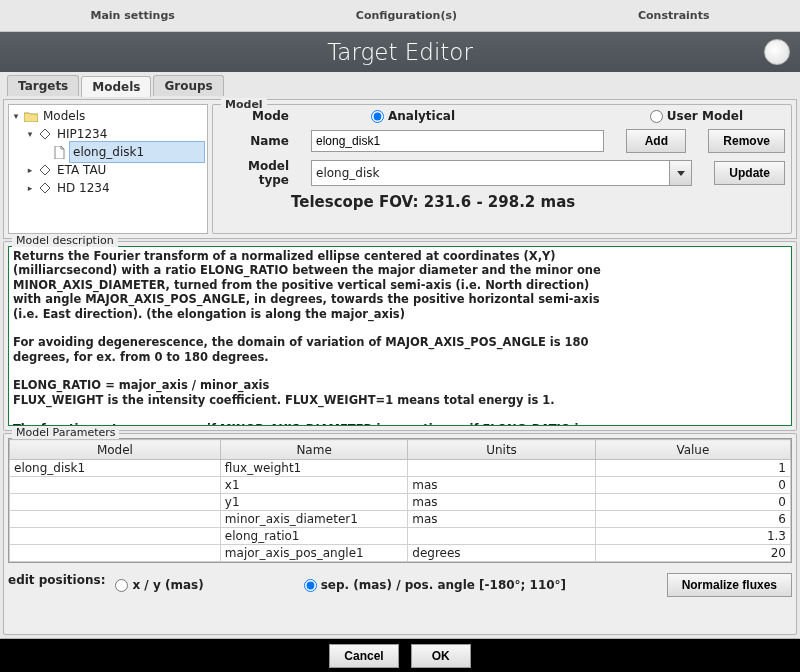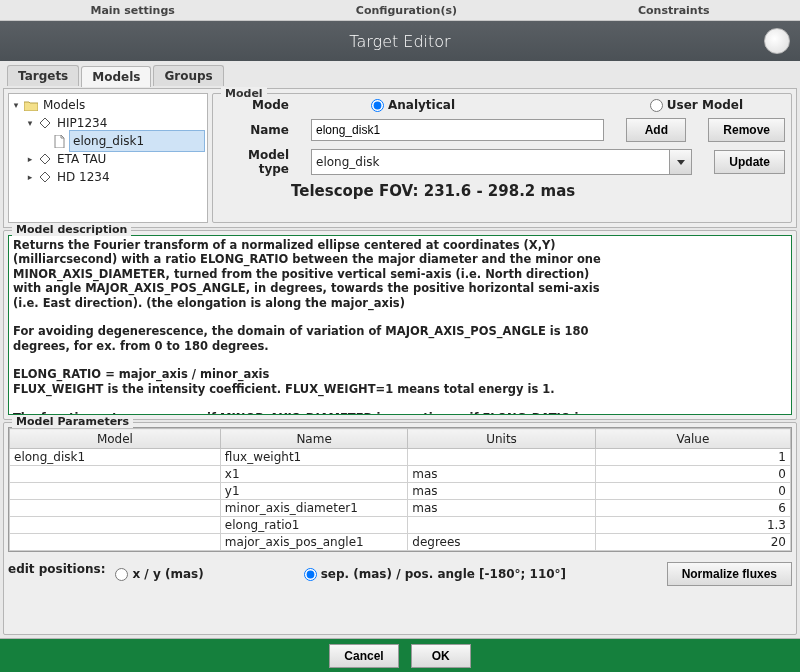--- a/index.html
+++ b/index.html
@@ -1,32 +1,32 @@
 <!DOCTYPE html>
 <html><head>
 <meta charset="utf-8">
 <style>
   * { box-sizing: border-box; }
   html, body { margin: 0; padding: 0; font-family: "DejaVu Sans", Arial, sans-serif; font-size: 12px; background: #e8e8e8; color: #222; }
   .app { width: 800px; height: 672px; display: flex; flex-direction: column; background: #e8e8e8; }
 
   
-  .crumbs { height: 21px; display: flex; justify-content: space-around; align-items: center; border-bottom: 1px solid #c8c8c8; font-weight: bold; color: #444; font-size: 11px; }
+  .crumbs { height: 32px; display: flex; justify-content: space-around; align-items: center; border-bottom: 1px solid #c8c8c8; font-weight: bold; color: #444; font-size: 11px; }
   .crumbs span { padding: 0 12px; }
 
   
   .titlebar { height: 40px; background: linear-gradient(to bottom, #5a5f64, #4b5156); display: flex; align-items: center; justify-content: center; position: relative; }
-  .titlebar .title { color: #fff; font-size: 16px; font-weight: 300; }
+  .titlebar .title { color: #fff; font-size: 23px; font-weight: 300; }
   .titlebar .orb { position: absolute; right: 10px; top: 7px; width: 26px; height: 26px; border-radius: 50%; background: radial-gradient(circle at 40% 40%, #fff, #e6e6e6 70%); border: 1px solid #bbb; }
 
   
   .content { flex: 1; display: flex; flex-direction: column; padding: 3px; gap: 2px; overflow: hidden; }
 
   
-  .tabs { display: flex; align-items: center; height: 22px; padding-left: 4px; gap: 0; }
+  .tabs { display: flex; align-items: flex-start; height: 22px; padding-left: 4px; gap: 0; }
   .tab { padding: 3px 10px; border: 1px solid #b5b5b5; border-bottom: none; background: #ddd; font-size: 12px; margin-right: 2px; border-radius: 3px 3px 0 0; font-weight: bold; color: #333; cursor: pointer; }
   .tab.active { background: #f5f5f5; position: relative; top: 1px; }
 
   
   .tabpanel { border: 1px solid #b5b5b5; background: #eee; flex: 0 0 140px; display: flex; gap: 4px; padding: 4px; }
 
   
   .tree { width: 200px; border: 1px solid #b5b5b5; background: #fff; font-size: 12px; padding: 2px; overflow: auto; }
   .tree-row { display: flex; align-items: center; gap: 3px; height: 18px; }
   .tree-toggle { width: 10px; text-align: center; color: #444; font-size: 9px; user-select: none; }
@@ -44,37 +44,37 @@
   .radio { display: inline-flex; align-items: center; gap: 4px; font-weight: bold; }
   .radio input { margin: 0; }
   .txt { flex: 1; height: 22px; border: 1px solid #9a9a9a; background: #fff; padding: 2px 4px; font-size: 12px; }
   .sel { flex: 1; height: 22px; border: 1px solid #9a9a9a; background: #fff; display: flex; align-items: center; padding: 12px 4px; position: relative; }
   .sel .dropbtn { position: absolute; right: 0; top: 0; bottom: 0; width: 22px; border-left: 1px solid #9a9a9a; background: linear-gradient(to bottom,#f8f8f8,#d8d8d8); display: flex; align-items: center; justify-content: center; }
   .btn { height: 24px; min-width: 60px; padding: 0 14px; border: 1px solid #9a9a9a; background: linear-gradient(to bottom,#f8f8f8,#dcdcdc); font-size: 12px; font-weight: bold; cursor: pointer; }
   .fov { font-size: 15px; font-weight: bold; padding-left: 72px; }
 
   
   .fieldset { border: 1px solid #b5b5b5; border-radius: 2px; padding: 4px; position: relative; background: #eee; }
-  .fieldset > .legend { position: absolute; top: -8px; left: 8px; background: #eee; padding: 0 4px; font-size: 11px; font-weight: bold; }
+  .fieldset > .legend { position: absolute; top: -8px; left: 8px; background: #eee; padding: 0 4px; font-size: 11px; font-weight: normal; }
   .descbox { height: 190px; }
   .desc { width: 100%; height: 100%; border: 1px solid #15803d; background: #fff; font-size: 11.5px; font-weight: bold; line-height: 1.25; padding: 2px 4px; overflow-y: scroll; white-space: pre-wrap; }
 
   
   .paramsbox { flex: 1; display: flex; flex-direction: column; }
   .tablewrap { border: 1px solid #9a9a9a; background: #fff; }
   table.params { width: 100%; border-collapse: collapse; font-size: 12px; }
   table.params th { background: linear-gradient(to bottom,#f4f4f4,#e4e4e4); border: 1px solid #c0c0c0; font-weight: normal; padding: 2px 4px; height: 20px; }
   table.params td { border: 1px solid #d0d0d0; padding: 1px 4px; height: 17px; }
   table.params td.val { text-align: right; }
 
   .editrow { display: flex; gap: 10px; margin-top: 10px; font-weight: bold; font-size: 12px; }
   .editrow .spacer { flex: 1; }
 
   
-  .bottombar { height: 34px; border-top: 1px solid #b5b5b5; background: #15803d; display: flex; align-items: center; justify-content: center; gap: 12px; }
+  .bottombar { height: 34px; border-top: 1px solid #b5b5b5; background: #000000; display: flex; align-items: center; justify-content: center; gap: 12px; }
 
   
   .diamond { width: 10px; height: 10px; }
   .folder { width: 14px; height: 11px; }
   .doc { width: 11px; height: 13px; }
   .tri { width: 8px; height: 8px; }
 </style>
 </head>
 <body>
 

